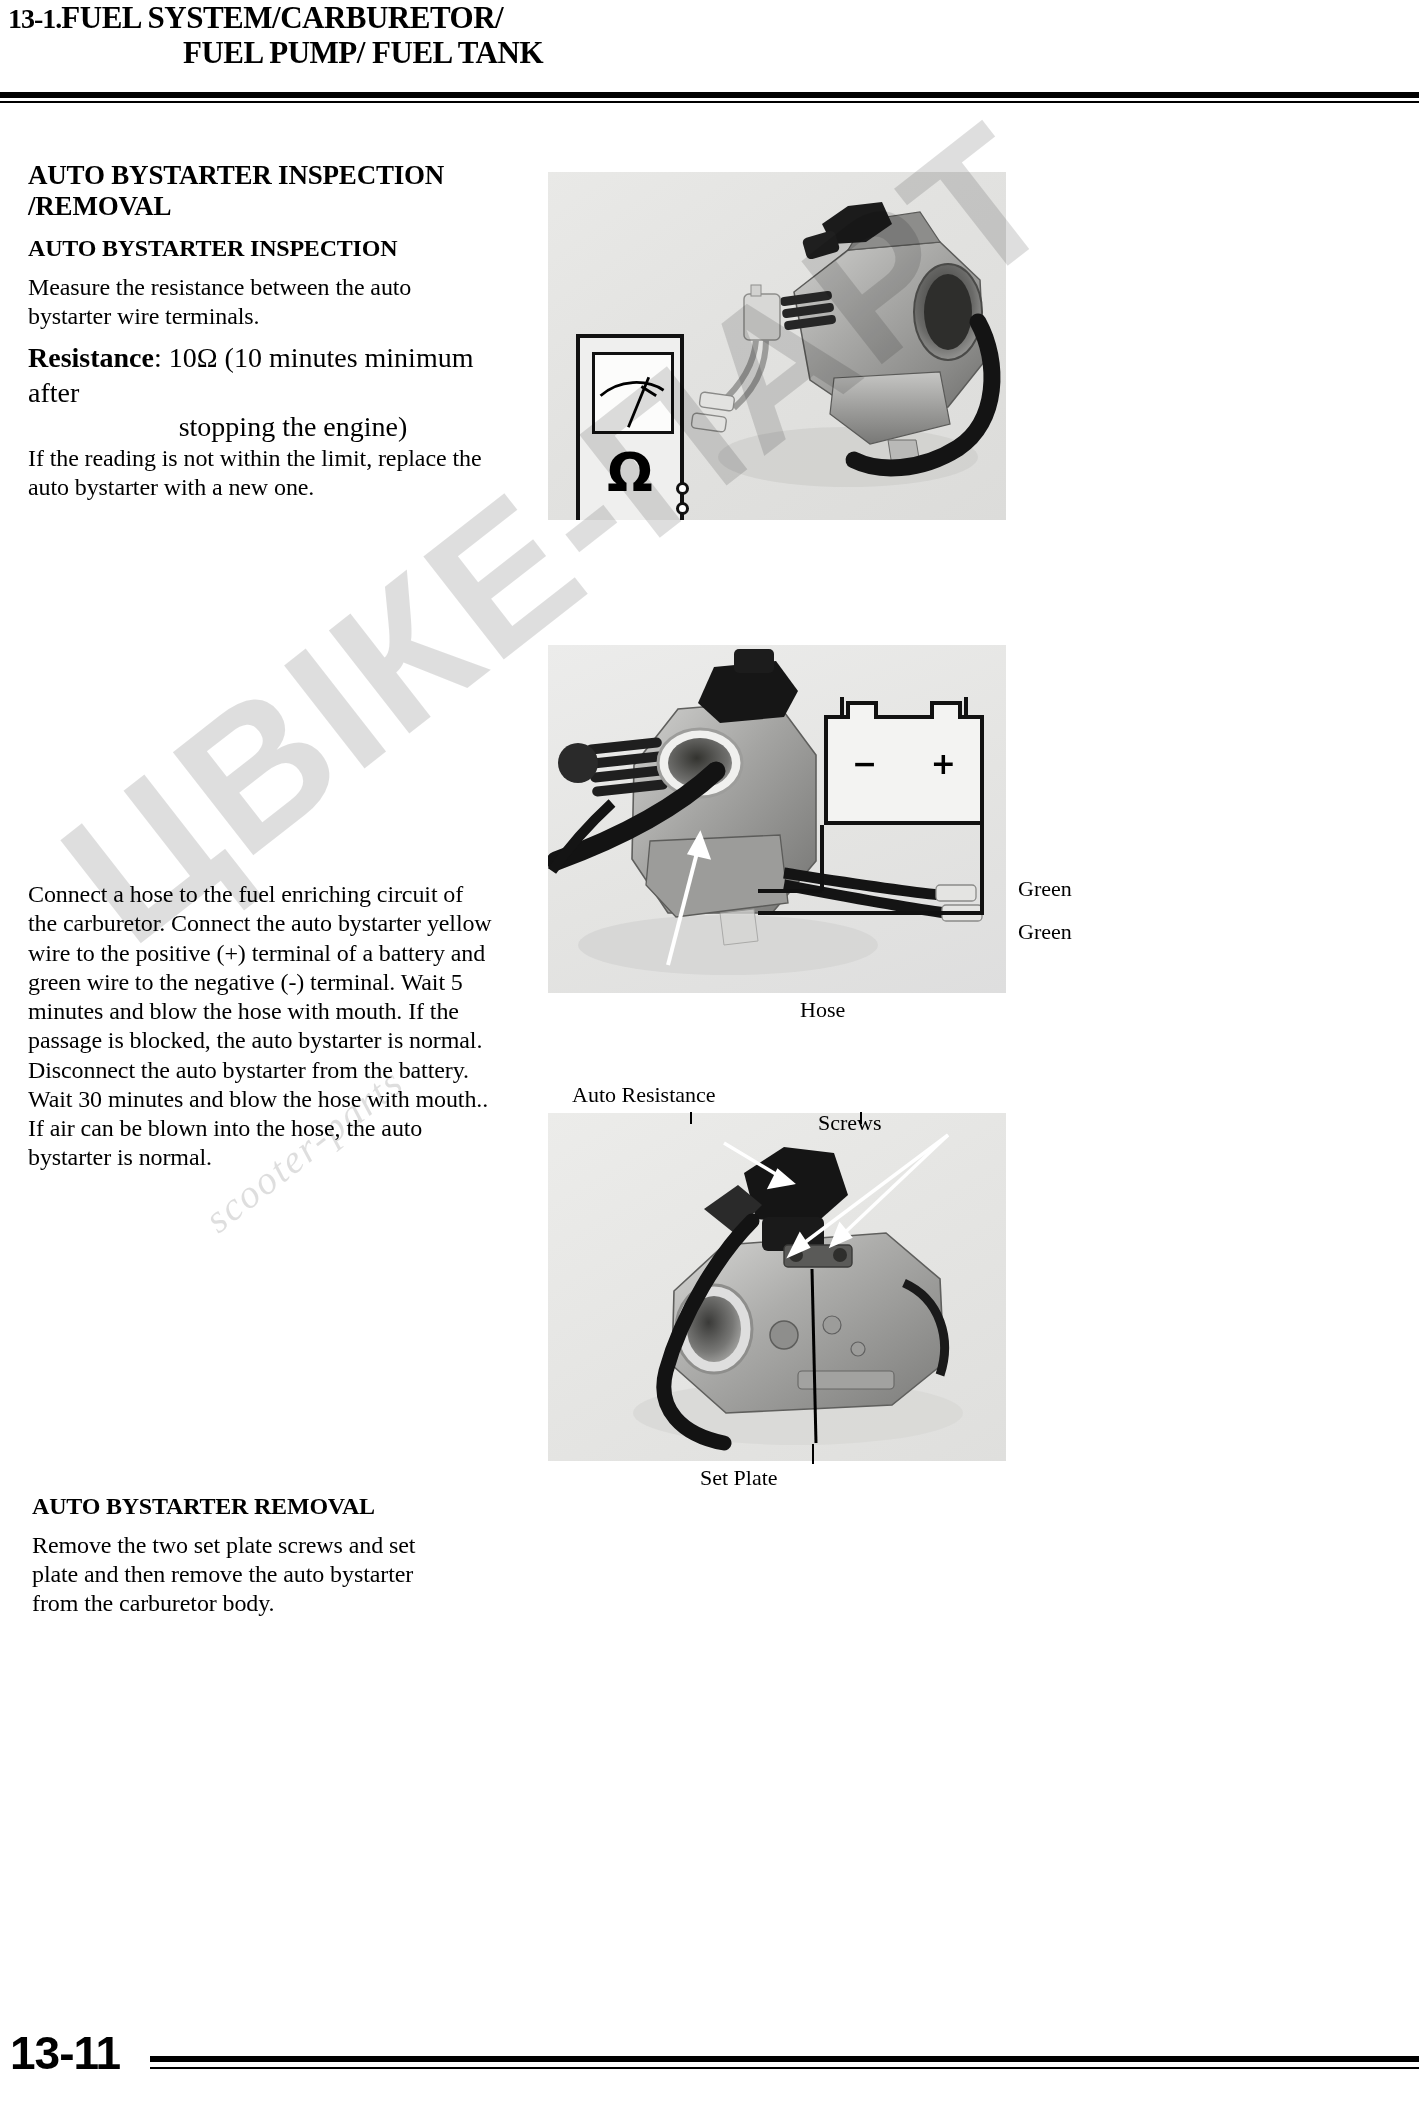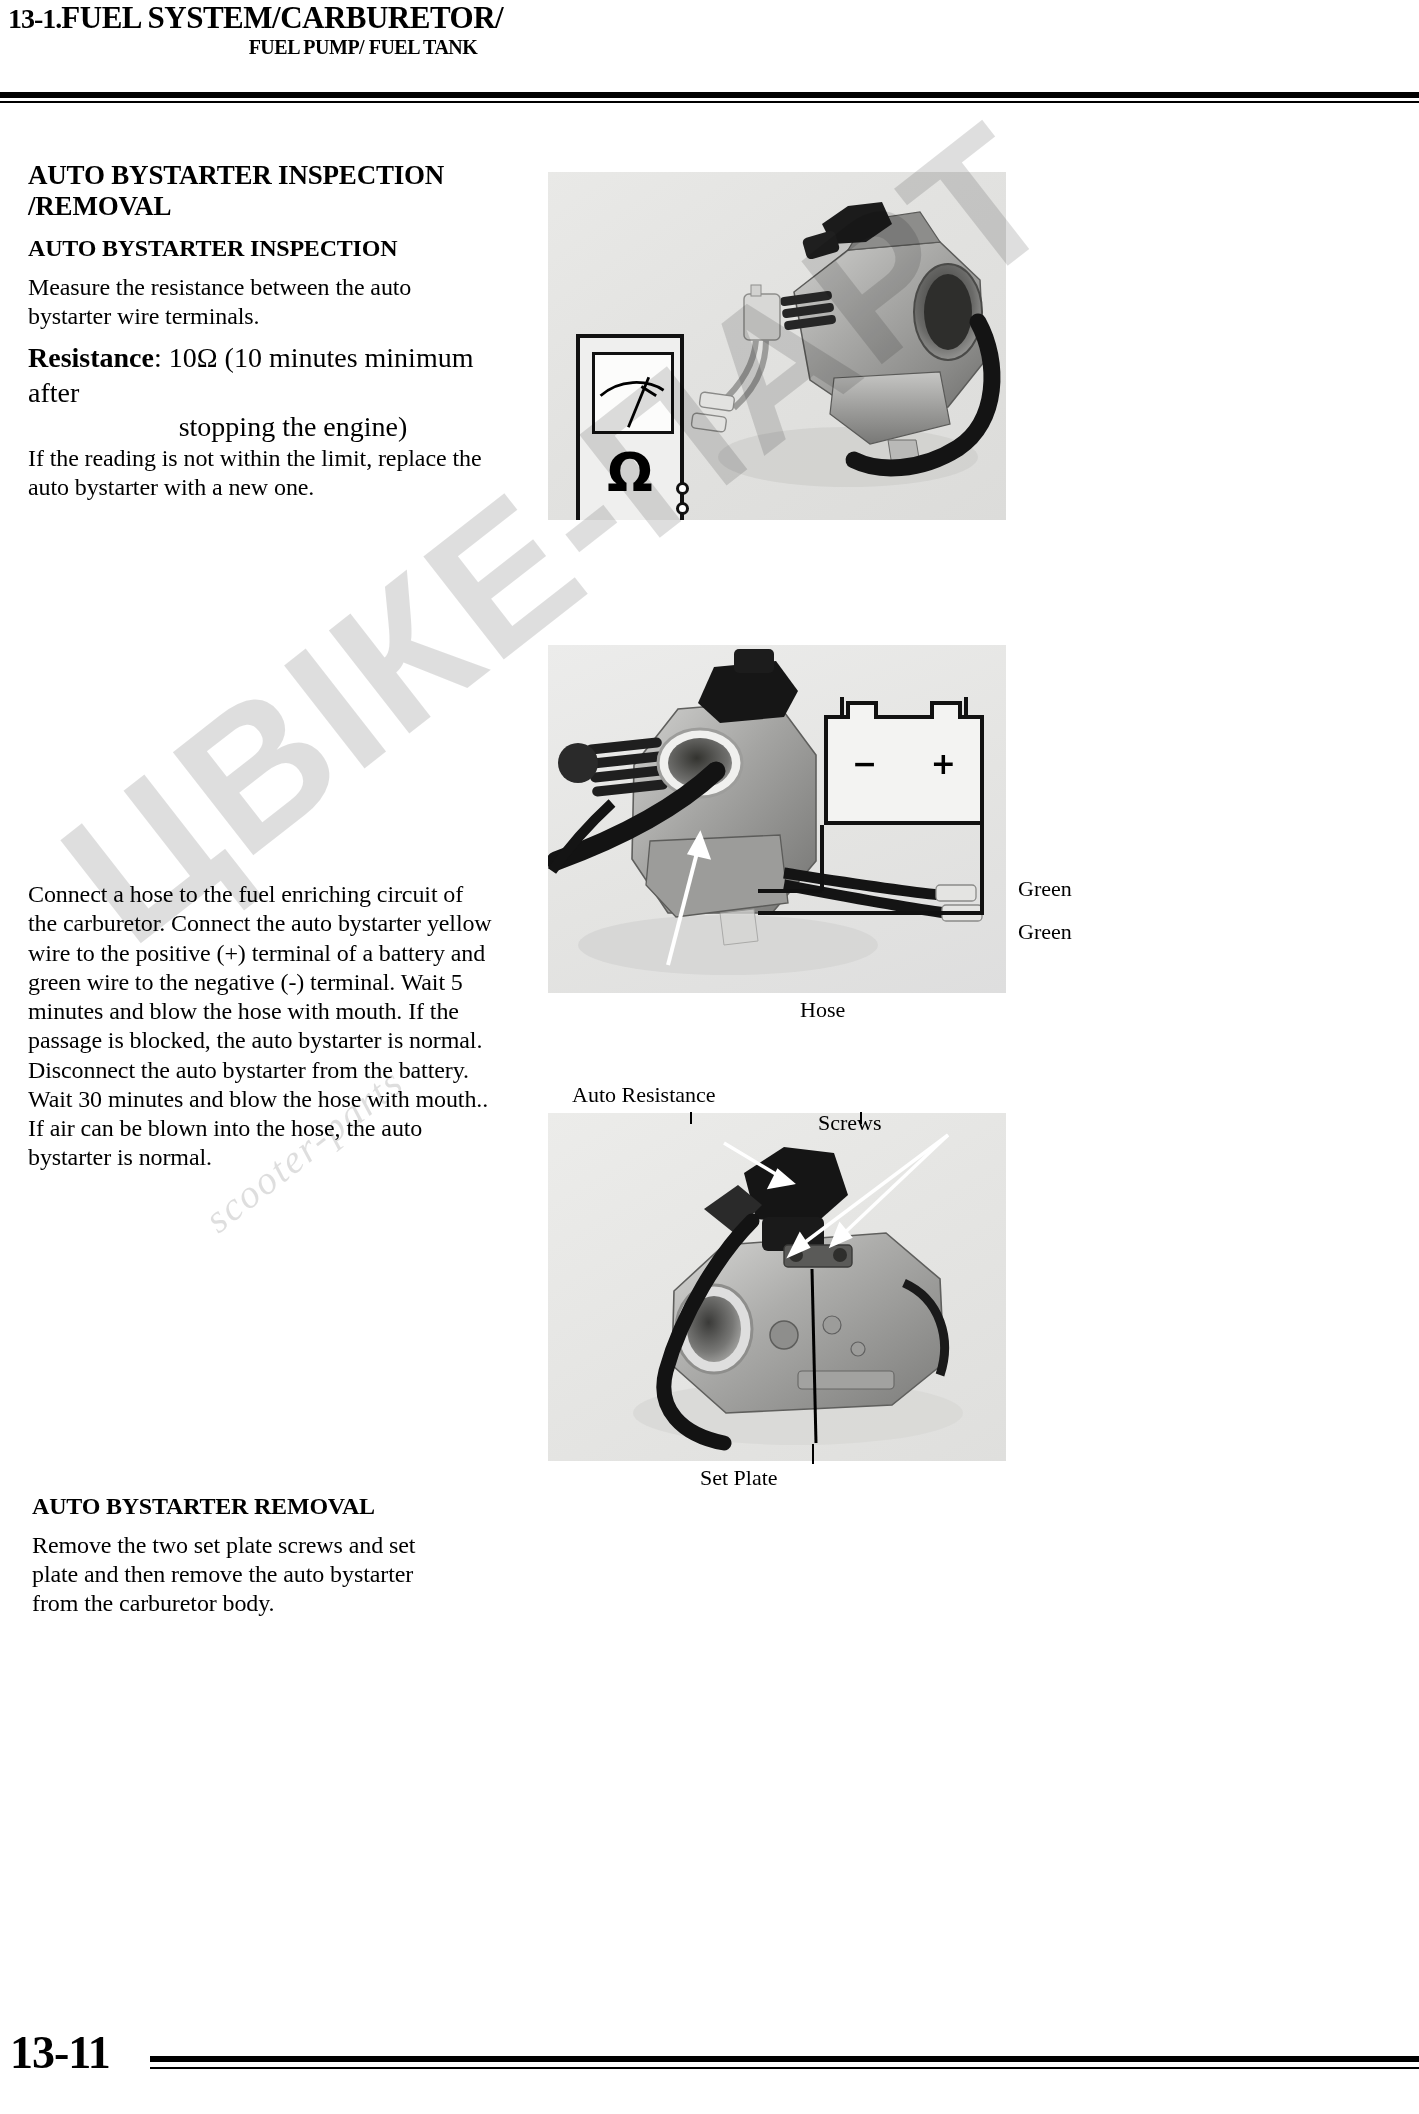--- a/index.html
+++ b/index.html
@@ -18,21 +18,21 @@
     position:absolute; left:0; top:0; width:1419px; height:104px;
   }
   .hdr-title {
     position:absolute; left:8px; top:2px; width:860px;
     font-weight:bold;
     line-height:1.02;
   }
   .hdr-line1 { font-size:31px; letter-spacing:-0.5px; white-space:nowrap; }
   .hdr-num { font-size:28px; font-weight:bold; letter-spacing:-1px; }
   .hdr-line2 {
-    font-size:20px; letter-spacing:-0.5px; text-align:center;
+    font-size:31px; letter-spacing:-0.5px; text-align:center;
     width:620px; margin-left:45px; margin-top:3px; white-space:nowrap;
   }
 
   .brandbox { position:absolute; right:16px; top:4px; width:300px; height:90px; }
   .kymco-logo {
     position:absolute; right:0; top:0;
     display:flex; align-items:center; gap:8px;
   }
   .kymco-mark {
     width:52px; height:52px; border-radius:50%;
@@ -166,21 +166,21 @@
     color:rgba(0,0,0,0.13);
     transform:rotate(-38deg); transform-origin:left center;
     white-space:nowrap; letter-spacing:2px;
   }
 
   
   .footer { position:absolute; left:0; bottom:18px; width:1419px; height:70px; }
   .pagenum {
     position:absolute; left:10px; top:0;
     font-size:46px; font-weight:bold; letter-spacing:-1px;
-    font-family:Liberation Serif, serif;
+    font-family:Liberation Sans, sans-serif;
   }
   .foot-rule-thick {
     position:absolute; left:150px; top:30px; right:0; height:6px; background:#000;
   }
   .foot-rule-thin {
     position:absolute; left:150px; top:41px; right:0; height:2px; background:#000;
   }
 </style>
 </head>
 <body>

